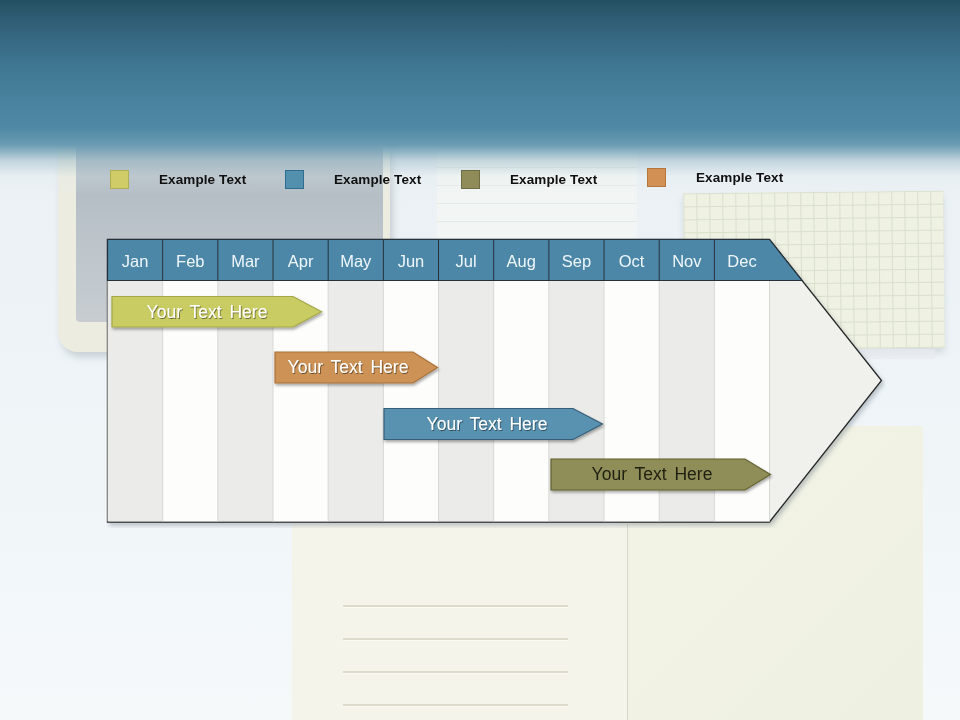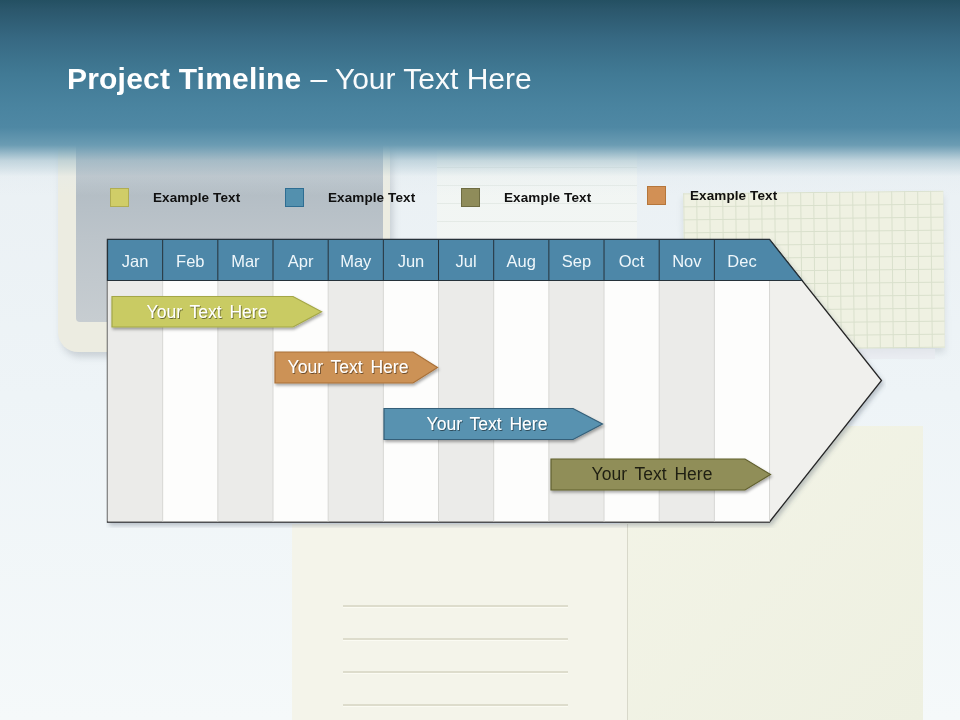--- a/index.html
+++ b/index.html
@@ -18,21 +18,21 @@
   .bm-line{position:absolute;left:51px;width:225px;height:2px;background:#dddccc;border-bottom:1px solid #fbfbf3;}
 
   
   .header-band{position:absolute;left:0;top:0;width:960px;height:196px;
     background:linear-gradient(180deg,#245062 0%,#2b576c 5%,#376983 20%,#417a95 38%,#4a84a0 55%,#4f88a4 65%,#6b9cb3 74%,rgba(160,190,203,.55) 82%,rgba(225,234,238,.25) 90%,rgba(235,242,245,0) 100%);}
   .title{position:absolute;left:67px;top:60px;font-size:30px;line-height:38px;color:#ffffff;white-space:nowrap;}
   .t-bold{font-weight:700;letter-spacing:.2px;}
   .t-light{font-weight:400;margin-left:9px;color:rgba(255,255,255,.97);}
 
   
-  .legend-item{position:absolute;top:170px;display:flex;align-items:center;gap:24px;margin-top:18px;}
+  .legend-item{position:absolute;top:170px;display:flex;align-items:center;gap:30px;}
   .li-0{left:110px;} .li-1{left:285px;} .li-2{left:461px;} .li-3{left:647px;top:168px;}
   .swatch{width:19px;height:19px;box-sizing:border-box;border:1px solid #888;}
   .sw0{background:#d0cd68;border-color:#b0ad52;}
   .sw1{background:#5390ae;border-color:#2e6d92;}
   .sw2{background:#8f8c5a;border-color:#6e6c42;}
   .sw3{background:#d29055;border-color:#b5763b;}
   .legend-label{font-size:13.5px;font-weight:700;color:#101010;letter-spacing:.1px;}
 
   
   .chart{position:absolute;left:106px;top:236px;width:780px;height:292px;}
@@ -53,23 +53,20 @@
   <div class="bg bg-grid-paper-edge"></div>
   <div class="bg bg-br-sheet"></div>
   <div class="bg bg-bm-sheet">
     <div class="bm-line" style="top:81px"></div>
     <div class="bm-line" style="top:114px"></div>
     <div class="bm-line" style="top:147px"></div>
     <div class="bm-line" style="top:180px"></div>
   </div>
 
   <div class="header-band"></div>
-  <div class="title">
-    <span class="t-bold">Project Timeline</span><span class="t-light">– Your Text Here</span>
-  </div>
 
   <div class="legend-item li-0">
     <span class="swatch sw0"></span>
     <span class="legend-label">Example Text</span>
   </div>
   <div class="legend-item li-1">
     <span class="swatch sw1"></span>
     <span class="legend-label">Example Text</span>
   </div>
   <div class="legend-item li-2">

